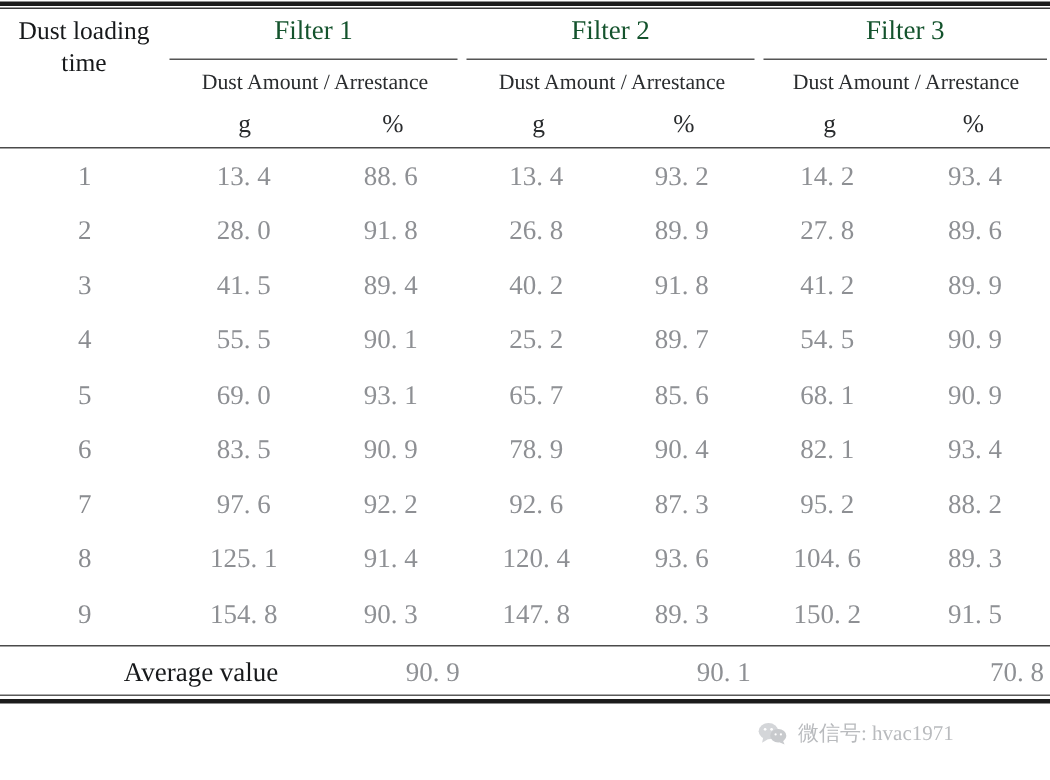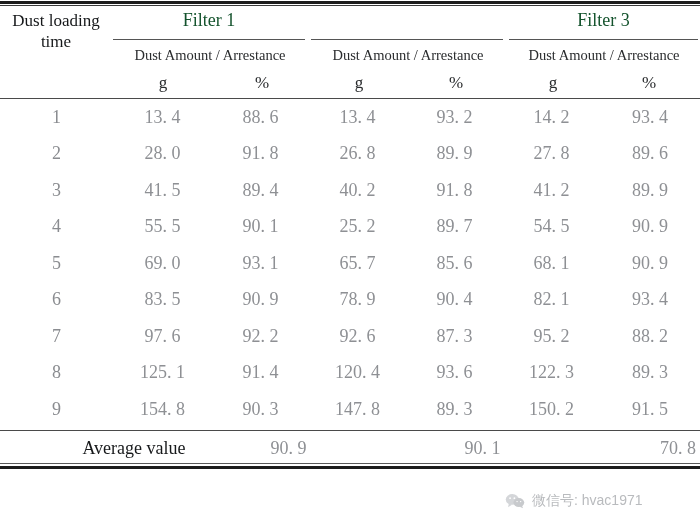--- a/index.html
+++ b/index.html
@@ -170,23 +170,22 @@
   
   .watermark {
     position: absolute;
     left: 505px;
     top: 480px;
     display: flex;
     align-items: center;
     gap: 7px;
     color: #b9bbbe;
     font-size: 14px;
-    font-family: Liberation Sans, sans-serif;
+    font-family: Liberation Serif, serif;
     white-space: nowrap;
-    margin-top: 12px;
   }
   .wechat-icon {
     width: 20px;
     height: 16px;
     flex: 0 0 auto;
   }
 </style>
 </head>
 <body>
 
@@ -199,20 +198,21 @@
   <div class="rule-full rule-under-units"></div>
   <div class="rule-full rule-above-average"></div>
   <div class="rule-thick-bottom"></div>
 
   <div class="hdr-stub">
     <div>Dust loading</div>
     <div>time</div>
   </div>
 
   <div class="filter-title filter-1">Filter 1</div>
+  <div class="filter-title filter-2">Filter 2</div>
   <div class="filter-title filter-3">Filter 3</div>
 
   <div class="amount-arrest aa-1">Dust Amount / Arrestance</div>
   <div class="amount-arrest aa-2">Dust Amount / Arrestance</div>
   <div class="amount-arrest aa-3">Dust Amount / Arrestance</div>
 
   <div class="unit-row" style="left:113px; width:100px;">g</div>
   <div class="unit-row" style="left:212px; width:100px;">%</div>
   <div class="unit-row" style="left:309px; width:100px;">g</div>
   <div class="unit-row" style="left:406px; width:100px;">%</div>
@@ -293,21 +293,21 @@
             <td>87. 3</td>
             <td>95. 2</td>
             <td>88. 2</td>
           </tr>
           <tr>
             <td class="idx">8</td>
             <td>125. 1</td>
             <td>91. 4</td>
             <td>120. 4</td>
             <td>93. 6</td>
-            <td>122. 3</td>
+            <td>104. 6</td>
             <td>89. 3</td>
           </tr>
           <tr>
             <td class="idx">9</td>
             <td>154. 8</td>
             <td>90. 3</td>
             <td>147. 8</td>
             <td>89. 3</td>
             <td>150. 2</td>
             <td>91. 5</td>

